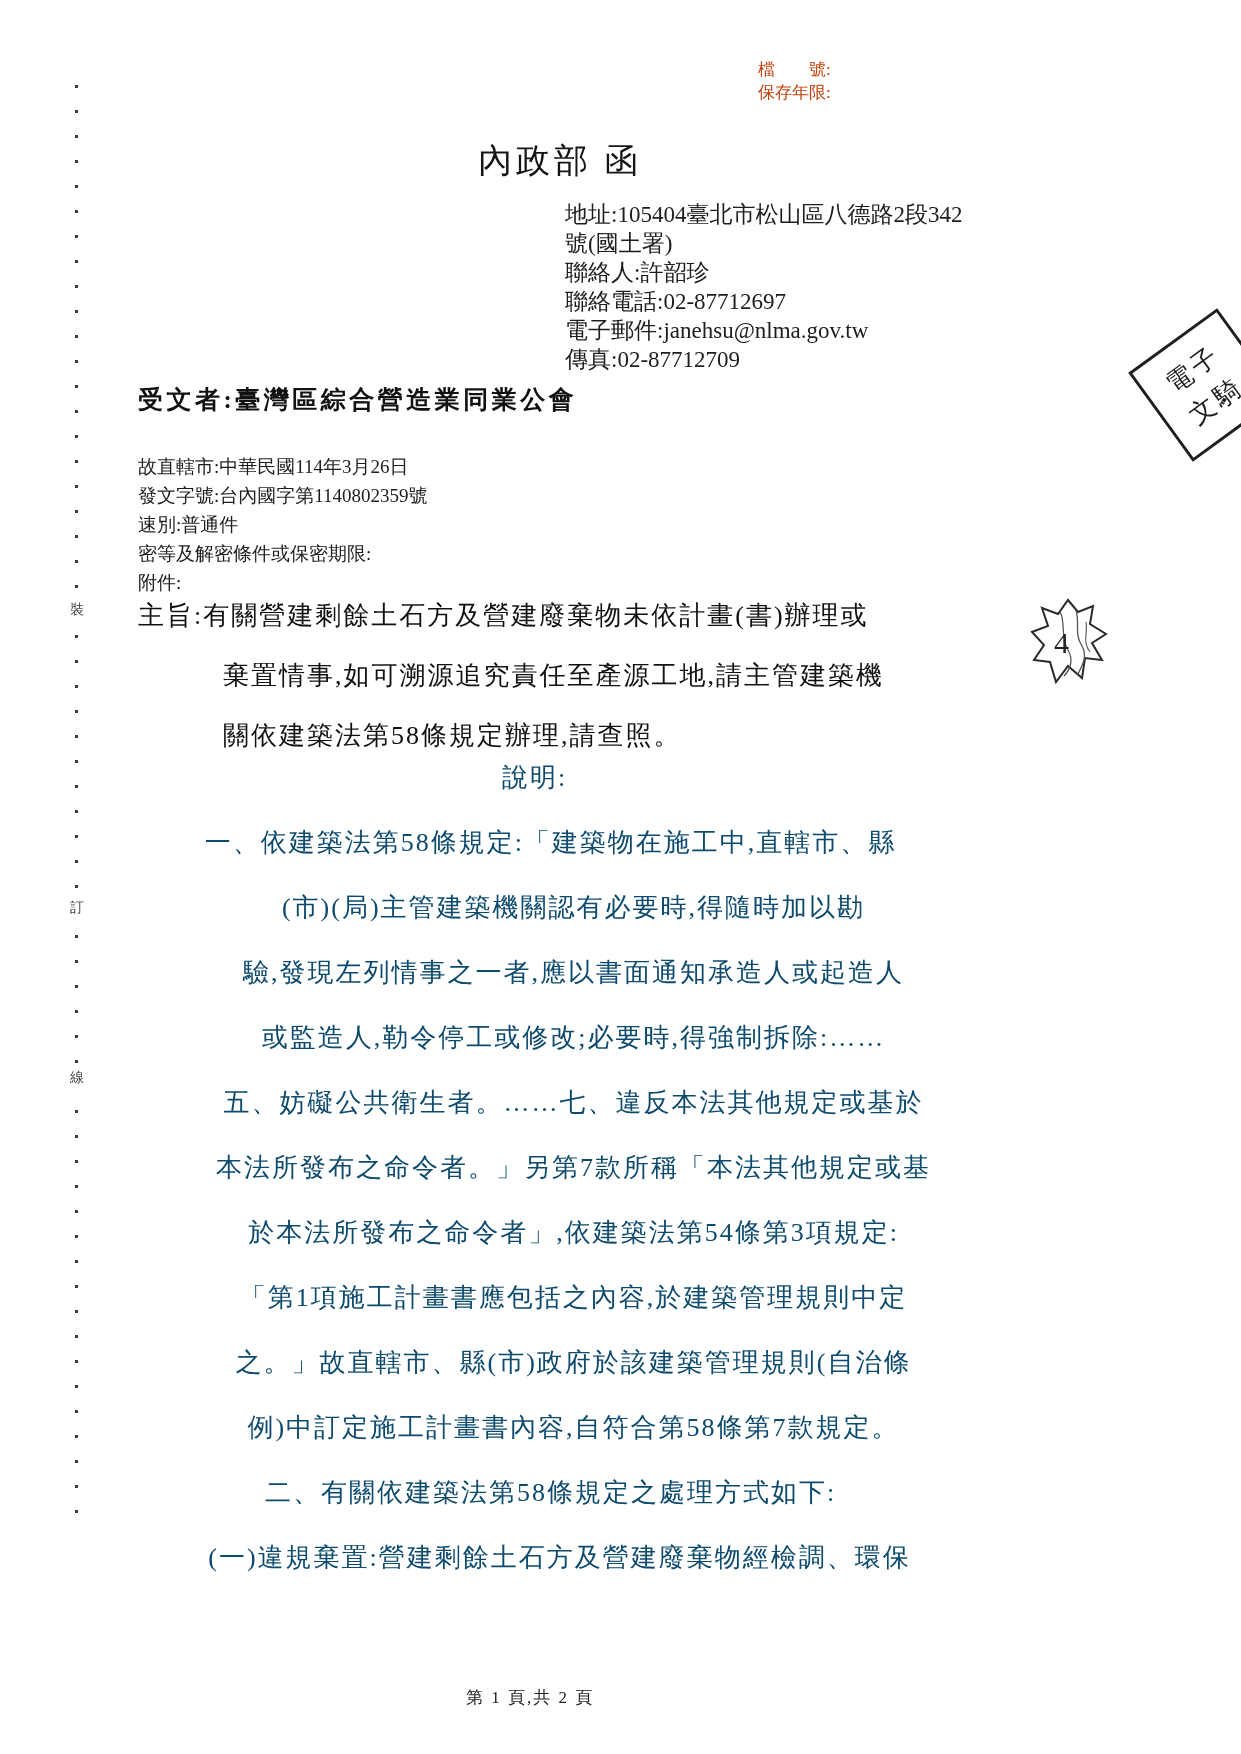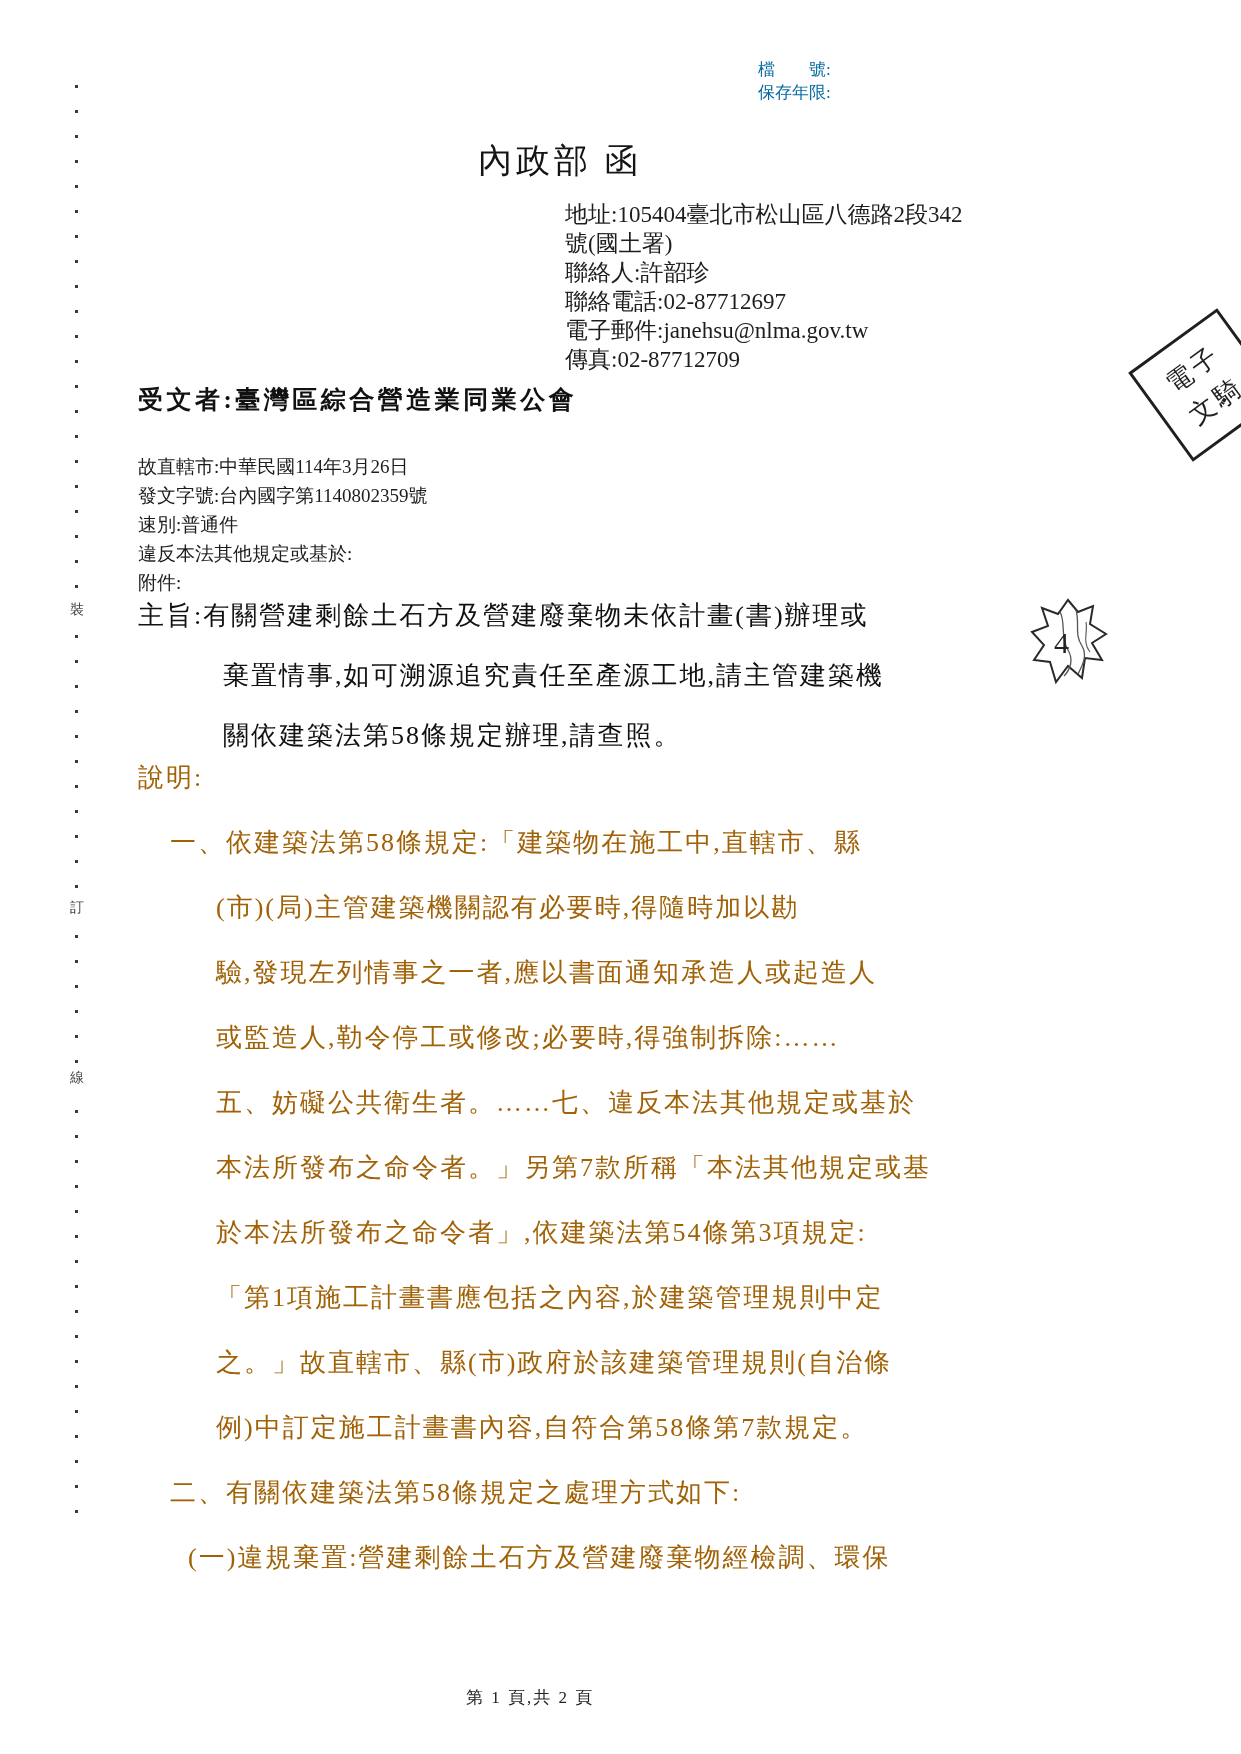--- a/index.html
+++ b/index.html
@@ -19,39 +19,39 @@
   }
   .bind-char {
     position:absolute; left:66px; width:22px; text-align:center;
     font-size:14px; background:#ffffff; color:#444; padding:3px 0;
   }
   .bind-zhuang { top:598px; }
   .bind-ding   { top:896px; }
   .bind-xian   { top:1066px; }
 
   
-  .file-block { position:absolute; left:758px; top:58px; font-size:17px; line-height:23px; color:#0369a1; }
+  .file-block { position:absolute; left:758px; top:58px; font-size:17px; line-height:23px; color:#c2410c; }
 
   .doc-title {
     position:absolute; left:478px; top:138px;
     font-size:34px; font-weight:normal; letter-spacing:4px; color:#151515;
   }
 
   .sender { position:absolute; left:565px; top:200px; font-size:23px; line-height:29px; color:#1d1d1d; }
   .sender .tline { white-space:pre; }
 
   .recipient {
     position:absolute; left:138px; top:383px;
     font-size:25px; letter-spacing:3.5px; color:#111;font-weight:bold;
   }
 
   .meta { position:absolute; left:138px; top:452px; font-size:19px; line-height:29px; color:#1d1d1d; }
 
   .subject { position:absolute; left:138px; top:586px; font-size:26px; line-height:60px; letter-spacing:2px; color:#111; }
-  .body-block { position:absolute; left:138px; top:745px; font-size:26px; line-height:65px; letter-spacing:2px; color:#a16207; }
+  .body-block { position:absolute; left:138px; top:745px; font-size:26px; line-height:65px; letter-spacing:2px; color:#0c4a6e;text-align:center; }
 
   .tline { white-space:pre; }
   .ind0 { padding-left:0; }
   .ind1 { padding-left:32px; }
   .ind2 { padding-left:50px; }
   .ind3 { padding-left:78px; }
   .ind4 { padding-left:85px; }
 
   .footer {
     position:absolute; left:0; top:1686px; width:1060px;
@@ -104,21 +104,21 @@
       <div class="tline ind0">電子郵件:janehsu@nlma.gov.tw</div>
       <div class="tline ind0">傳真:02-87712709</div>
     </div>
 
   <div class="recipient">受文者:臺灣區綜合營造業同業公會</div>
 
   <div class="meta">
       <div class="tline ind0">故直轄市:中華民國114年3月26日</div>
       <div class="tline ind0">發文字號:台內國字第1140802359號</div>
       <div class="tline ind0">速別:普通件</div>
-      <div class="tline ind0">違反本法其他規定或基於:</div>
+      <div class="tline ind0">密等及解密條件或保密期限:</div>
       <div class="tline ind0">附件:</div>
     </div>
 
   <div class="subject">
       <div class="tline ind0">主旨:有關營建剩餘土石方及營建廢棄物未依計畫(書)辦理或</div>
       <div class="tline ind4">棄置情事,如可溯源追究責任至產源工地,請主管建築機</div>
       <div class="tline ind4">關依建築法第58條規定辦理,請查照。</div>
     </div>
 
   <div class="body-block">

